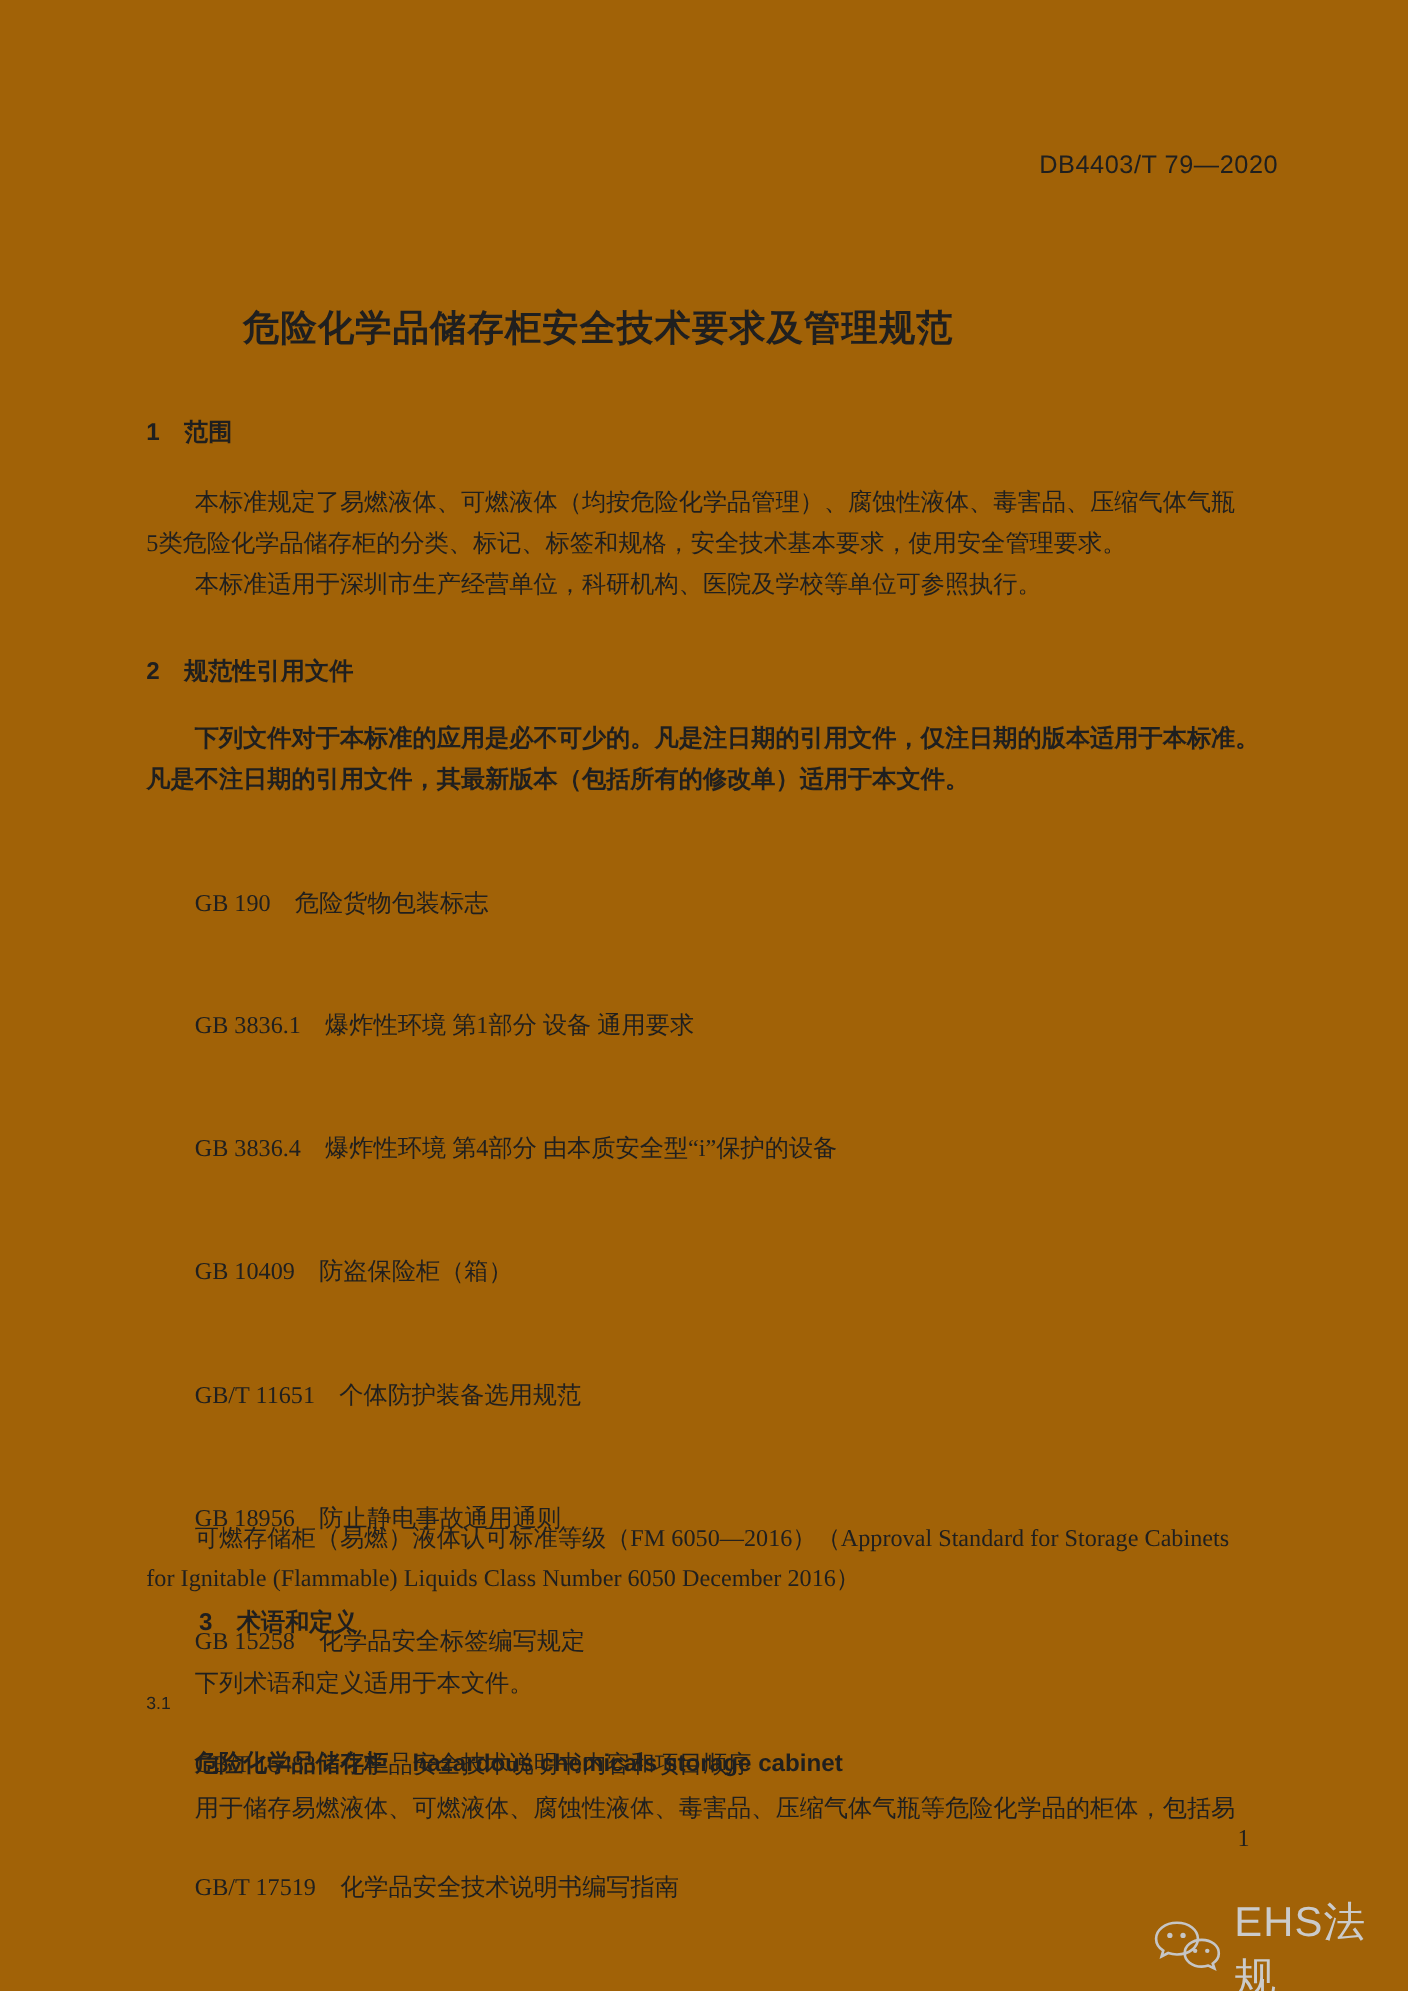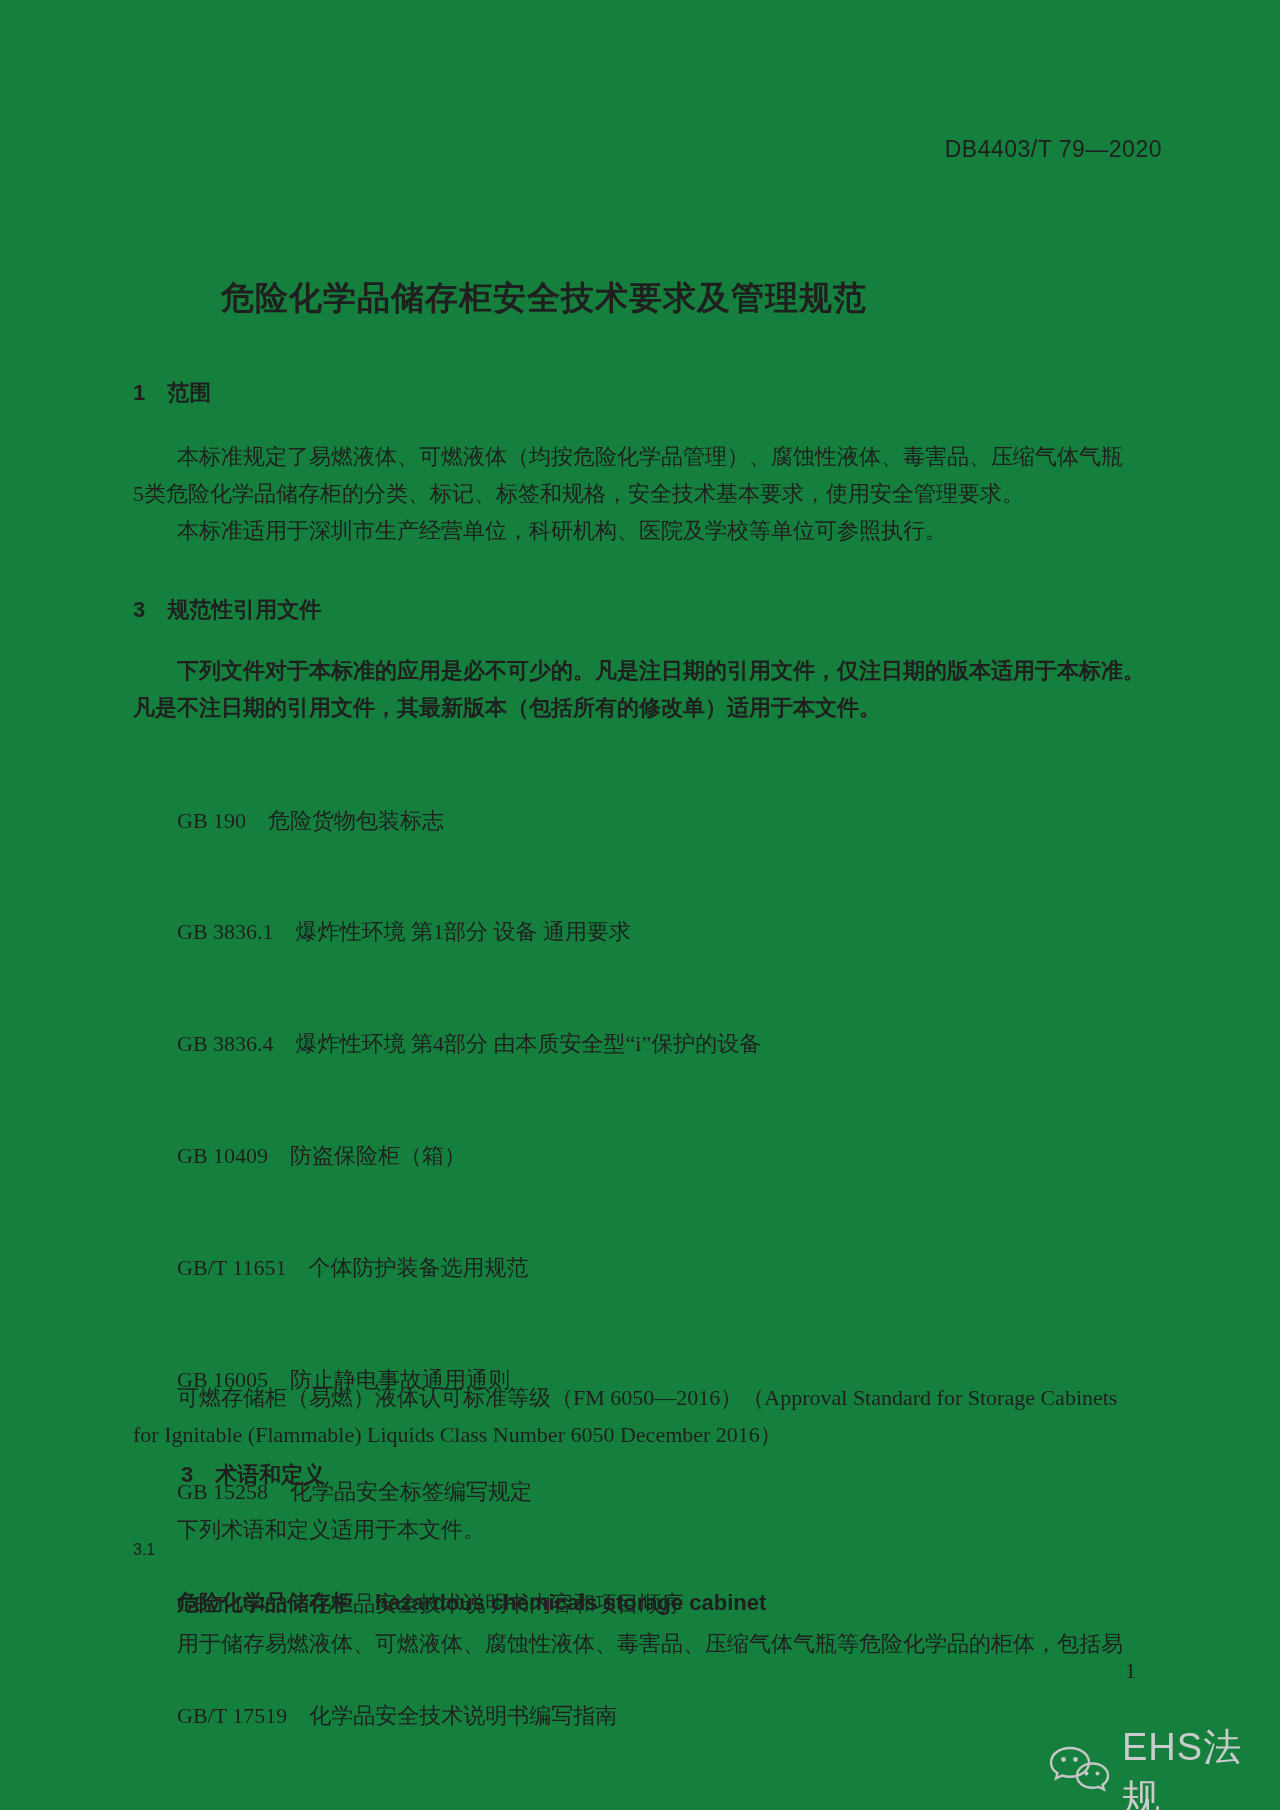--- a/index.html
+++ b/index.html
@@ -1,19 +1,19 @@
 <!DOCTYPE html>
 <html><head>
 <meta charset="utf-8">
 <style>
   html,body{margin:0;padding:0;background:#ffffff;}
   .page{
     position:relative;
     width:1280px;height:1810px;
-    background:#15803d;
+    background:#a16207;
     overflow:hidden;
     color:#1f1f1f;
     font-family:"Liberation Serif","DejaVu Serif",serif;
   }
   .abs{position:absolute;}
   .doc-number{
     top:136px;right:118px;
     font-size:23px;letter-spacing:.5px;
     font-family:"Liberation Sans","DejaVu Sans",sans-serif;
   }
@@ -78,31 +78,31 @@
 
   <div class="abs doc-number">DB4403/T 79—2020</div>
 
   <div class="abs doc-title">危险化学品储存柜安全技术要求及管理规范</div>
 
   <div class="abs section-heading" style="top:378px;">1　范围</div>
   <div class="abs body-par" style="top:438px;">本标准规定了易燃液体、可燃液体（均按危险化学品管理）、腐蚀性液体、毒害品、压缩气体气瓶
 5类危险化学品储存柜的分类、标记、标签和规格，安全技术基本要求，使用安全管理要求。</div>
   <div class="abs body-par" style="top:512px;">本标准适用于深圳市生产经营单位，科研机构、医院及学校等单位可参照执行。</div>
 
-  <div class="abs section-heading" style="top:595px;">3　规范性引用文件</div>
+  <div class="abs section-heading" style="top:595px;">2　规范性引用文件</div>
   <div class="abs body-par" style="top:652px;font-weight:bold;">下列文件对于本标准的应用是必不可少的。凡是注日期的引用文件，仅注日期的版本适用于本标准。
 凡是不注日期的引用文件，其最新版本（包括所有的修改单）适用于本文件。</div>
 
   <div class="abs ref-list" style="top:727px;">
     <div>GB 190　危险货物包装标志</div>
     <div>GB 3836.1　爆炸性环境 第1部分 设备 通用要求</div>
     <div>GB 3836.4　爆炸性环境 第4部分 由本质安全型“i”保护的设备</div>
     <div>GB 10409　防盗保险柜（箱）</div>
     <div>GB/T 11651　个体防护装备选用规范</div>
-    <div>GB 16005　防止静电事故通用通则</div>
+    <div>GB 18956　防止静电事故通用通则</div>
     <div>GB 15258　化学品安全标签编写规定</div>
     <div>GB/T 16483　化学品安全技术说明书内容和项目顺序</div>
     <div>GB/T 17519　化学品安全技术说明书编写指南</div>
     <div>GB/T 29510　个体防护装备配备基本要求</div>
     
     
     
     
     
     

